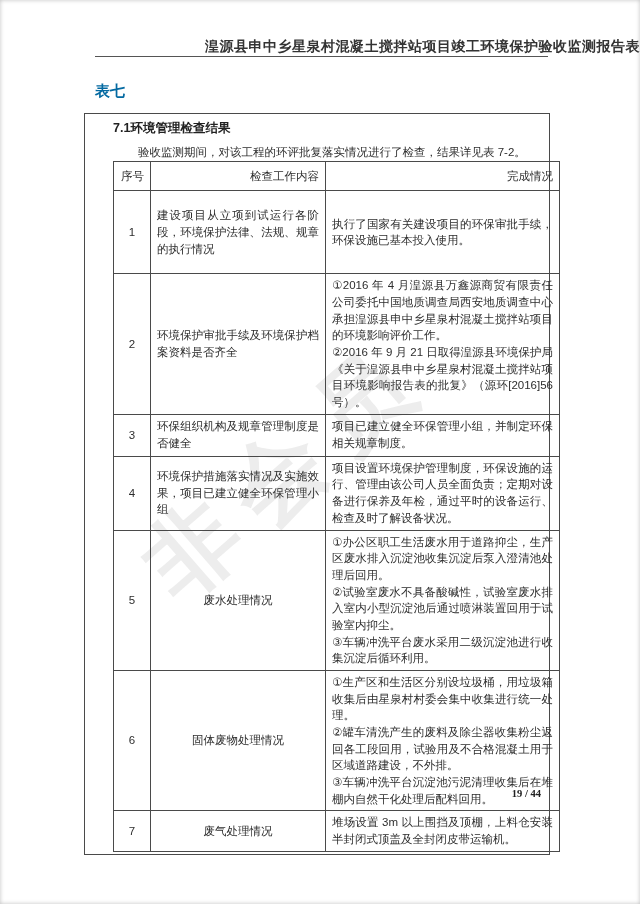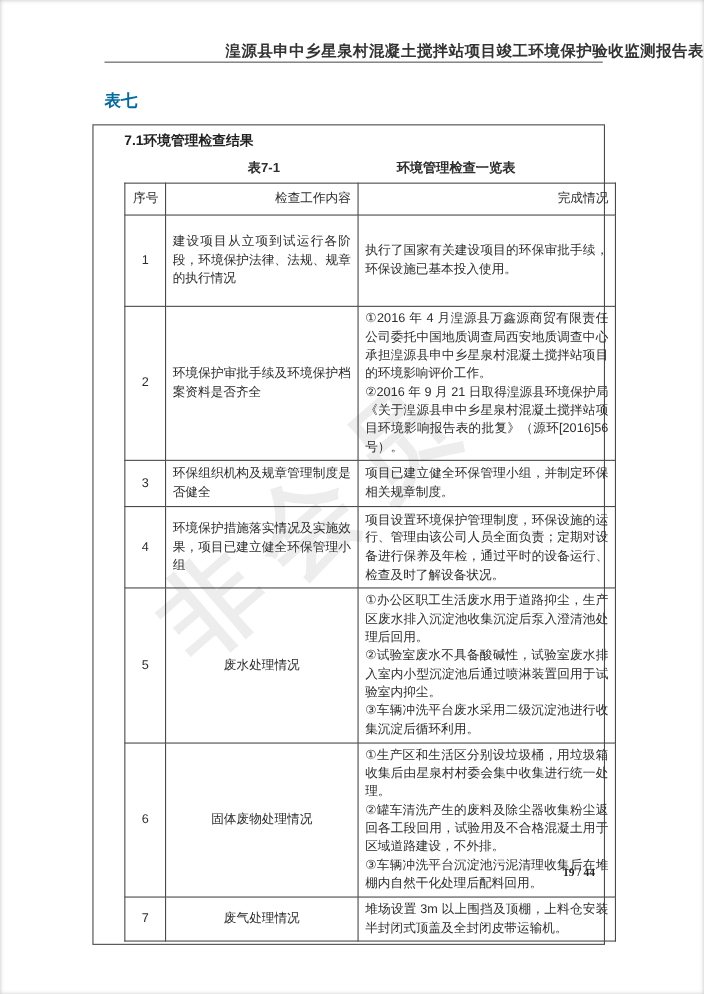--- a/index.html
+++ b/index.html
@@ -133,25 +133,22 @@
 
   <div class="watermark">非会员</div>
 
   <div class="doc-header">湟源县申中乡星泉村混凝土搅拌站项目竣工环境保护验收监测报告表</div>
   <div class="doc-header-rule"></div>
 
   <div class="section-label">表七</div>
 
   <div class="outer-box">
     <div class="sub-heading">7.1环境管理检查结果</div>
-
-    <div class="caption">
-      <span class="cap-no">表7-1</span>
-      <span class="cap-title">环境管理检查一览表</span>
-    </div>
+    <div class="intro">验收监测期间，对该工程的环评批复落实情况进行了检查，结果详见表 7-2。</div>
+
 
     <table class="check-table">
       <colgroup>
         <col class="c-no">
           <col class="c-content">
           <col class="c-status">
       </colgroup>
       <thead>
         <tr>
           <th>序号</th>

